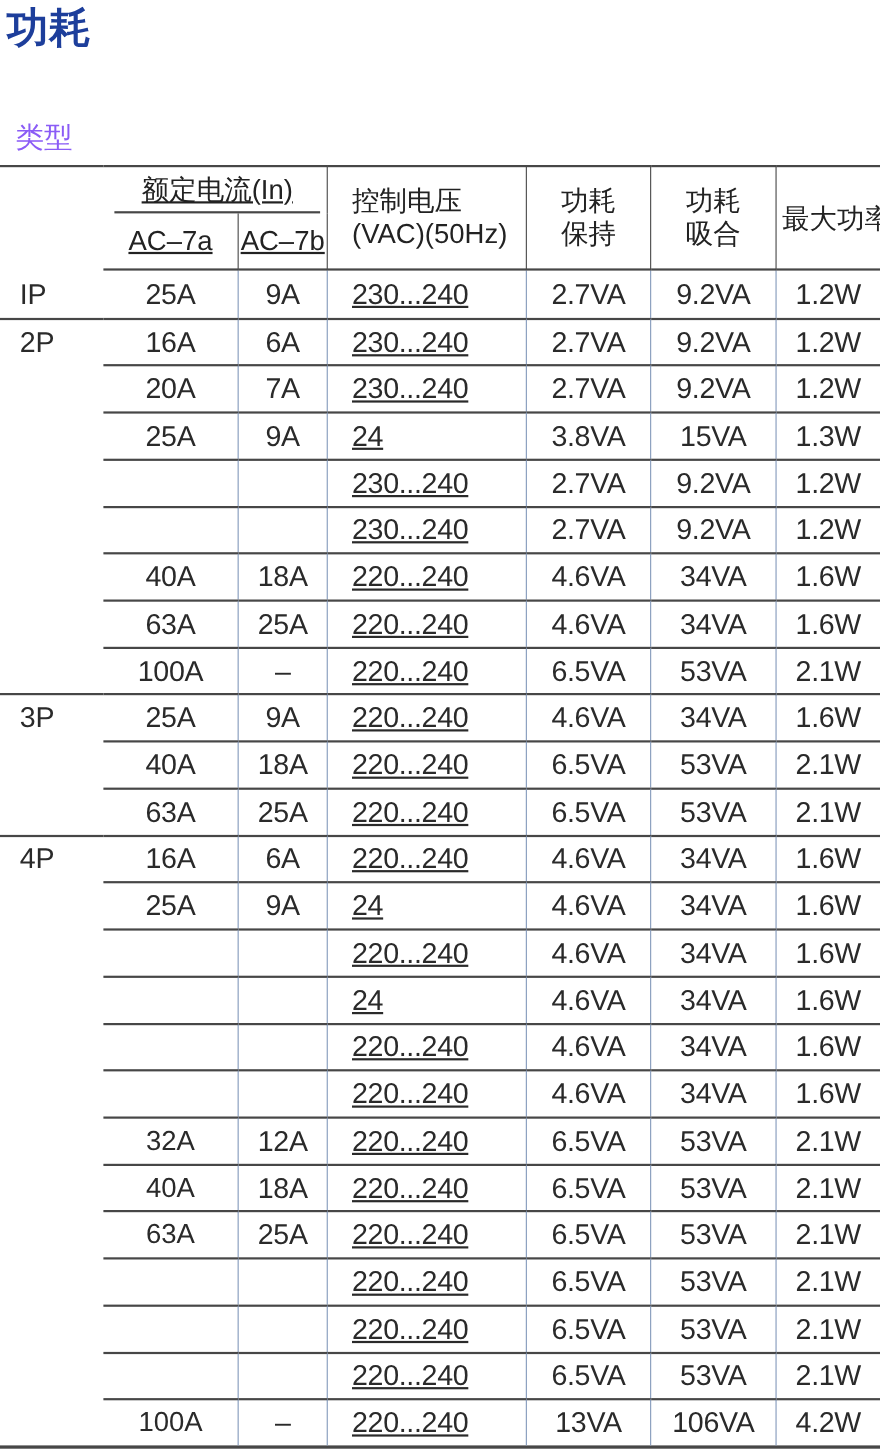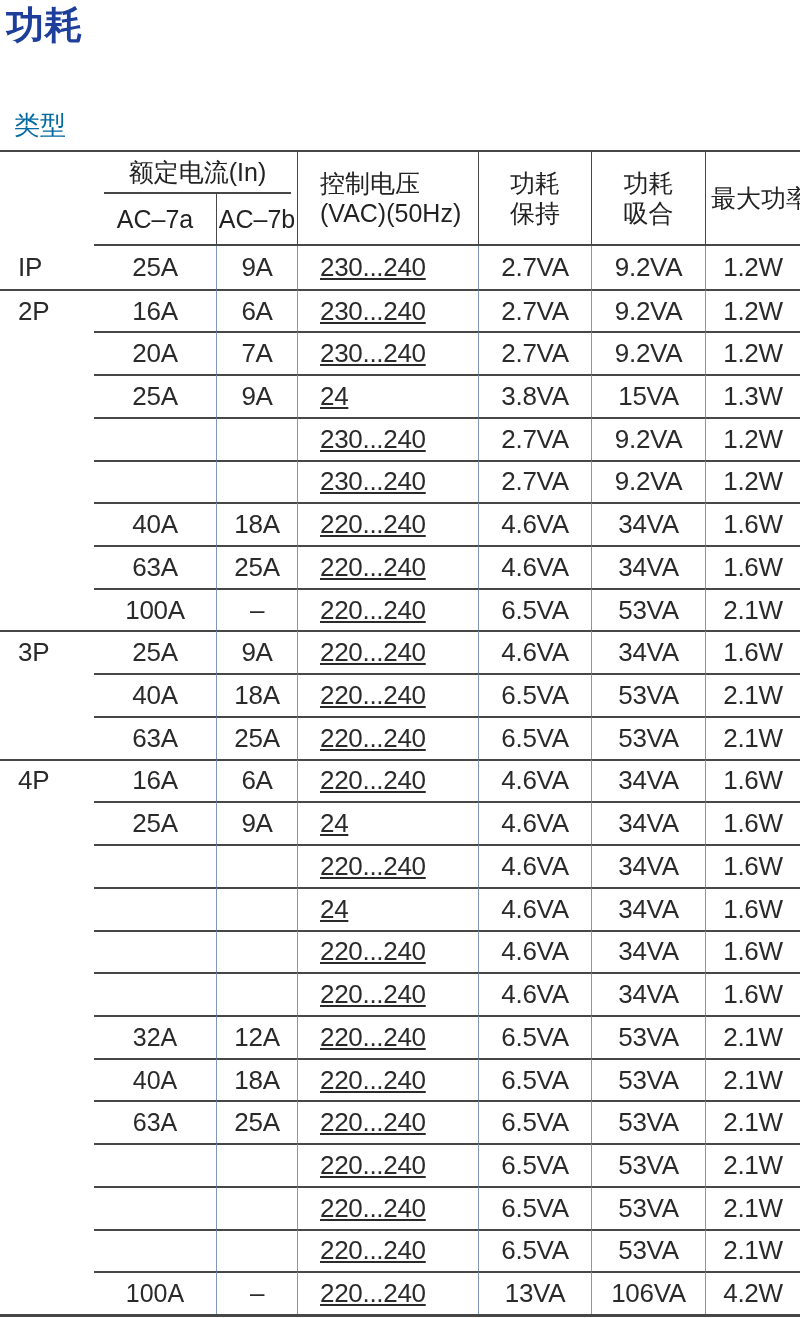--- a/index.html
+++ b/index.html
@@ -18,34 +18,34 @@
   }
   .title{
     position:absolute;top:0px;left:6px;font-size:38px;font-weight:700;color:var(--title-blue);
     letter-spacing:0.5px;
   }
   .banner{
     position:absolute;top:55px;left:0;width:800px;height:46px;background:var(--banner-blue);
     display:flex;align-items:center;padding-left:15px;
   }
   .banner-label{color:var(--banner-text);font-size:27px;font-weight:400;}
-  .type-label{position:absolute;top:108px;left:14px;font-size:26px;color:#0369a1;}
+  .type-label{position:absolute;top:108px;left:14px;font-size:26px;color:#8b5cf6;}
   table.spec{
     position:absolute;top:150px;left:0;width:800px;table-layout:fixed;
     border-collapse:separate;border-spacing:0;border-bottom:3px solid var(--line-dark);
   }
   th,td{font-weight:400;vertical-align:middle;overflow:visible;white-space:nowrap;}
   
   thead th{font-size:25px;color:#222;}
   tr.h1 > th{border-top:2.5px solid var(--line-dark);height:44px;}
-  tr.h2 > th{height:52px;}
+  tr.h2 > th{height:52px;text-decoration:underline;}
   th.c-group{padding:0;}
   .group-inner{
     height:100%;display:flex;align-items:center;justify-content:center;
-    border-bottom:2px solid var(--line-dark);margin:0 6px 0 10px;
+    border-bottom:2px solid var(--line-dark);margin:0 6px 0 10px;text-decoration:underline;
   }
   th.c-volt,th.c-hold,th.c-pick,th.c-max{border-bottom:2px solid var(--line-dark);}
   tr.h2 th{border-bottom:2px solid var(--line-dark);}
   th.c-group,th.c-volt,th.c-hold,th.c-pick{border-right:1.5px solid var(--line-dark);}
   th.c-7a{border-right:1.5px solid var(--line-dark);}
   th.c-7b{border-right:1.5px solid var(--line-dark);}
   th.c-volt{text-align:left;padding-left:22px;line-height:1.2;}
   th.c-hold,th.c-pick{text-align:center;line-height:1.2;}
   th.c-max{text-align:left;padding-left:5px;}
   

